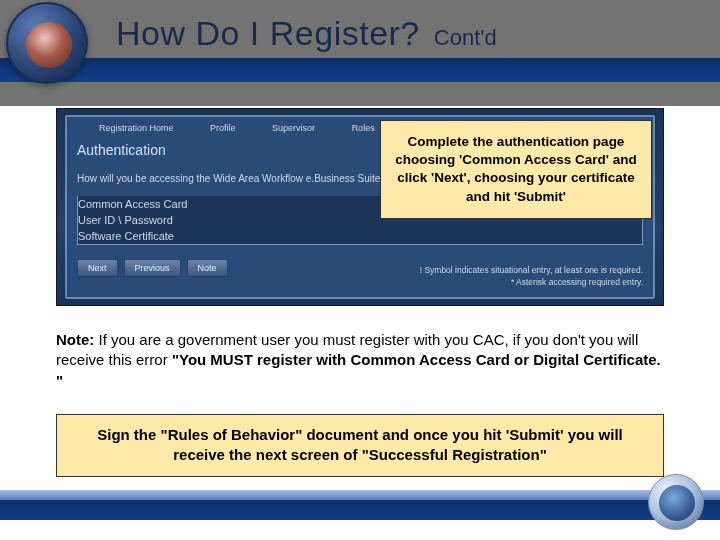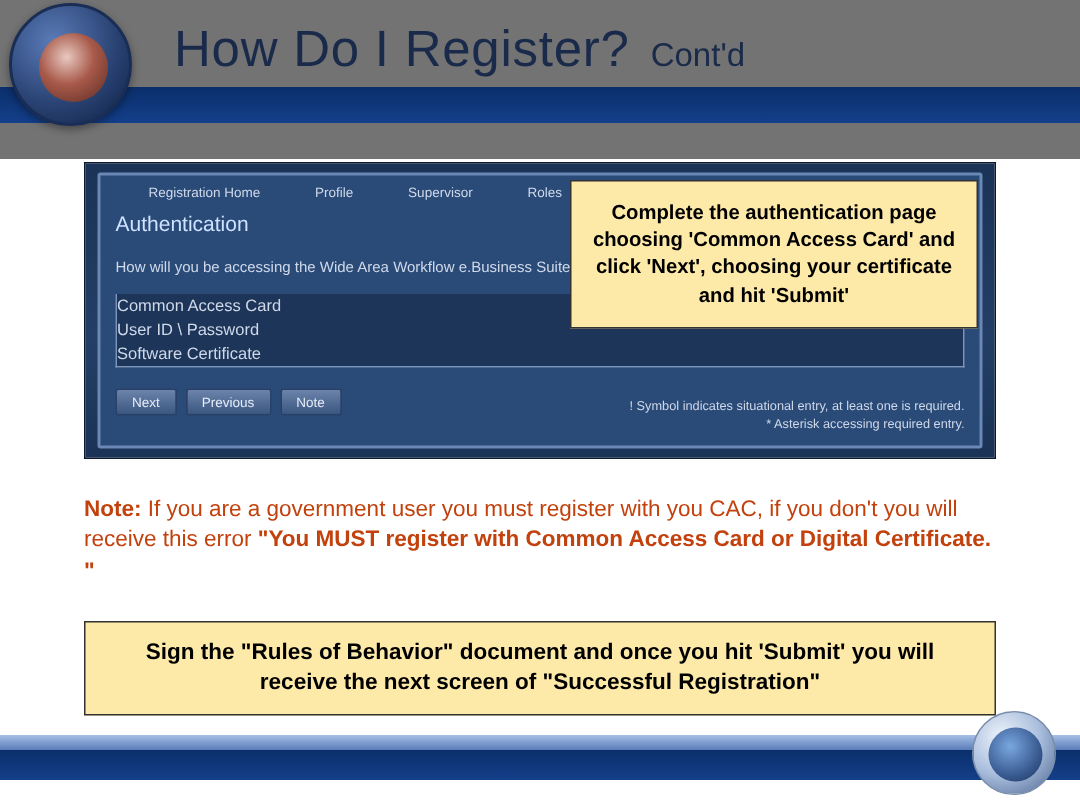--- a/index.html
+++ b/index.html
@@ -26,21 +26,21 @@
   .shot-select-top { height: 16px; background: #1d3558; border: 1px solid #7c95bb; padding: 1px 6px; font-size: 9px; color: #cfd9ea; }
   .shot-select-list { border: 1px solid #7c95bb; border-top: none; background: #1d3558; }
   .shot-opt { padding: 2px 0; font-size: 11px; color: #cfd9ea; }
   .shot-btns { display: flex; gap: 6px; margin: 14px 10px 0; }
   .shot-btn { background: linear-gradient(#6c84ab, #3a5680); color: #e6edf9; font-size: 9px; padding: 3px 10px; border: 1px solid #2a4066; border-radius: 2px; }
   .shot-footnotes { position: absolute; right: 10px; bottom: 8px; text-align: right; margin-left: 33px; }
   .shot-footnote { font-size: 8.5px; color: #cfd9ea; line-height: 1.5; }
 
   .callout-top { position: absolute; top: 120px; left: 380px; width: 272px; background: #fde9a8; border: 1px solid #333; padding: 12px 10px; text-align: center; font-size: 13.5px; font-weight: bold; line-height: 1.35; color: #000; }
 
-  .note-block { position: absolute; top: 330px; left: 56px; right: 56px; font-size: 15px; line-height: 1.35; color: #c2410c; }
+  .note-block { position: absolute; top: 330px; left: 56px; right: 56px; font-size: 15px; line-height: 1.35; color: #000000; }
   .note-block b { font-weight: bold; }
 
   .callout-bottom { position: absolute; top: 414px; left: 56px; right: 56px; background: #fde9a8; border: 1px solid #333; padding: 10px 14px; text-align: center; font-size: 15px; font-weight: bold; line-height: 1.35; color: #000; }
 
   .footer-bar { position: absolute; left: 0; right: 0; bottom: 20px; height: 20px; background: linear-gradient(#0a2f6b, #143f8a); }
   .footer-bar::before { content:""; position:absolute; left:0; right:0; top:-10px; height:10px; background: linear-gradient(#a7c0e8, #5a7bb8); }
 
   .seal-right { position: absolute; right: 16px; bottom: 10px; width: 56px; height: 56px; border-radius: 50%; background: radial-gradient(circle at 35% 30%, #eef3fb 0%, #a8bddc 50%, #4a648f 100%); border: 1px solid #7a8eab; }
   .seal-right::after { content:""; position:absolute; top:10px; left:10px; width:36px; height:36px; border-radius:50%; background: radial-gradient(circle at 40% 35%, #7aa7e0 0%, #3a5c92 60%, #1b3258 100%); }
 </style>

